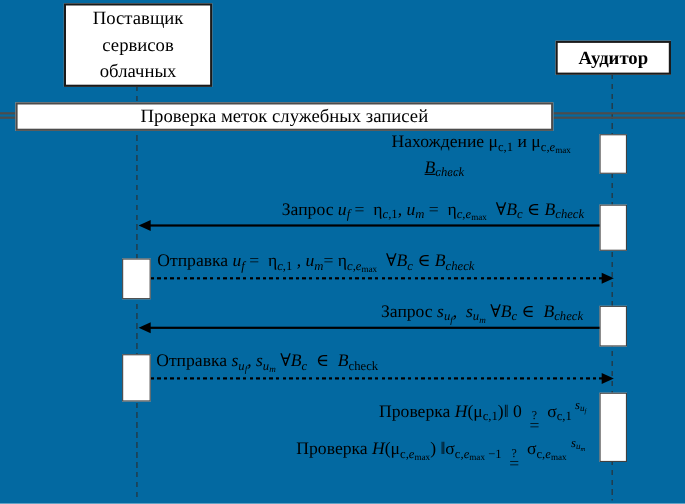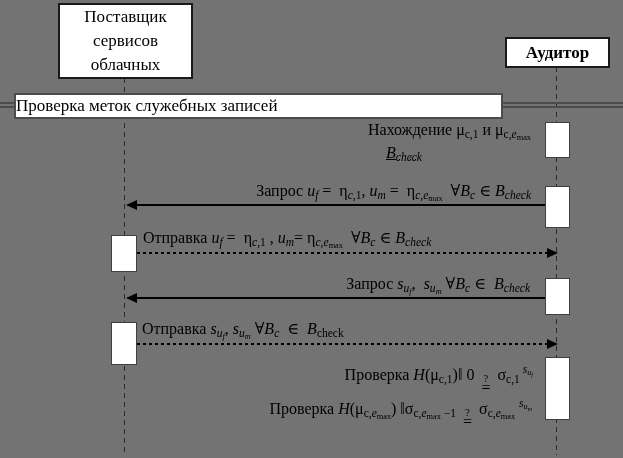--- a/index.html
+++ b/index.html
@@ -1,34 +1,34 @@
 <!DOCTYPE html>
 <html><head>
 <meta charset="utf-8">
 <style>
   html,body { margin:0; padding:0; background:#ffffff; }
   * { box-sizing:border-box; }
   #canvas {
-    position:relative; width:623px; height:458px; background:#737373;
+    position:relative; width:623px; height:458px; background:#0369a1;
     font-family:"Liberation Serif","DejaVu Serif",serif; color:#000;
     overflow:hidden;
   }
   .actor-box {
     position:absolute; background:#fff; border:2px solid #1a1a1a;
     display:flex; flex-direction:column; align-items:center; justify-content:center;
     text-align:center; font-size:17px; line-height:24px; z-index:3;
   }
   .lifeline {
     position:absolute; width:1.3px; z-index:1;
     background:repeating-linear-gradient(180deg,#2b2b2b 0 5px,transparent 5px 9px);
   }
   .band {
     position:absolute; left:14px; top:93px; width:489px; height:26px;
     background:#fff; border:2px solid #4c4c4c; z-index:2;
-    display:flex; align-items:center; justify-content:flex-start; font-size:17px;
+    display:flex; align-items:center; justify-content:center; font-size:17px;
   }
   .rail {
     position:absolute; top:102px; height:6px; z-index:2;
     border-top:2px solid #4c4c4c; border-bottom:2px solid #4c4c4c;
   }
   .act {
     position:absolute; width:25px; background:#fff; border:1.5px solid #404040; z-index:4;
   }
   .arrow { position:absolute; height:12px; z-index:5; }
   .arrow .shaft { position:absolute; top:5px; height:1.6px; background:#000; }
@@ -100,21 +100,21 @@
   </div>
   <div class="arrow solid" style="left:126px; top:292px; width:419px;">
     <div class="shaft"></div>
     <div class="head-left"></div>
   </div>
   <div class="arrow dashed" style="left:137px; top:338px; width:421px;">
     <div class="shaft"></div>
     <div class="head-right"></div>
   </div>
 
-  <div class="msg" style="right:92px; top:119px;margin-left:25px;">Нахождение μ<span class="sb">c,1</span> и μ<span class="sb">c,<span class="it">e</span><span class="sb">max</span></span></div>
+  <div class="msg" style="right:104px; top:119px;margin-left:25px;">Нахождение μ<span class="sb">c,1</span> и μ<span class="sb">c,<span class="it">e</span><span class="sb">max</span></span></div>
   <div class="msg" style="left:386px; top:142px;text-decoration:underline;"><span class="it">B</span><span class="sb"><span class="it">check</span></span></div>
   <div class="msg" style="right:92px; top:180px;">Запрос <span class="it">u</span><span class="sb"><span class="it">f</span></span> =  η<span class="sb"><span class="it">c</span>,1</span>, <span class="it">u</span><span class="sb"><span class="it">m</span></span> =  η<span class="sb"><span class="it">c</span>,<span class="it">e</span><span class="sb">max</span></span>  ∀<span class="it">B</span><span class="sb"><span class="it">c</span></span> ∈ <span class="it">B</span><span class="sb"><span class="it">check</span></span></div>
   <div class="msg" style="left:143px; top:227px;">Отправка <span class="it">u</span><span class="sb"><span class="it">f</span></span> =  η<span class="sb"><span class="it">c</span>,1</span> , <span class="it">u</span><span class="sb"><span class="it">m</span></span>= η<span class="sb"><span class="it">c</span>,<span class="it">e</span><span class="sb">max</span></span>  ∀<span class="it">B</span><span class="sb"><span class="it">c</span></span> ∈ <span class="it">B</span><span class="sb"><span class="it">check</span></span></div>
   <div class="msg" style="right:93px; top:273px;">Запрос <span class="it">s</span><span class="sb"><span class="it">u</span><span class="sb"><span class="it">f</span></span></span>,  <span class="it">s</span><span class="sb"><span class="it">u</span><span class="sb"><span class="it">m</span></span></span> ∀<span class="it">B</span><span class="sb"><span class="it">c</span></span> ∈  <span class="it">B</span><span class="sb"><span class="it">check</span></span></div>
   <div class="msg" style="left:142px; top:318px;">Отправка <span class="it">s</span><span class="sb"><span class="it">u</span><span class="sb"><span class="it">f</span></span></span>, <span class="it">s</span><span class="sb"><span class="it">u</span><span class="sb"><span class="it">m</span></span></span> ∀<span class="it">B</span><span class="sb"><span class="it">c</span></span>  ∈  <span class="it">B</span><span class="sb">check</span></div>
   <div class="msg" style="right:90px; top:359px;">Проверка <span class="it">H</span>(μ<span class="sb">c,1</span>)‖ 0 <span class="qeq"><span class="q">?</span><span class="e">=</span></span> σ<span class="sb">c,1</span><span class="sp"> <span class="it">s</span><span class="sb"><span class="it">u</span><span class="sb"><span class="it">f</span></span></span></span></div>
   <div class="msg" style="right:91px; top:393px;">Проверка <span class="it">H</span>(μ<span class="sb">c,<span class="it">e</span><span class="sb">max</span></span>) ‖σ<span class="sb">c,<span class="it">e</span><span class="sb">max</span> −1</span> <span class="qeq"><span class="q">?</span><span class="e">=</span></span> σ<span class="sb">c,<span class="it">e</span><span class="sb">max</span></span> <span class="sp"><span class="it">s</span><span class="sb"><span class="it">u</span><span class="sb"><span class="it">m</span></span></span></span></div>
 
 </div>
 

